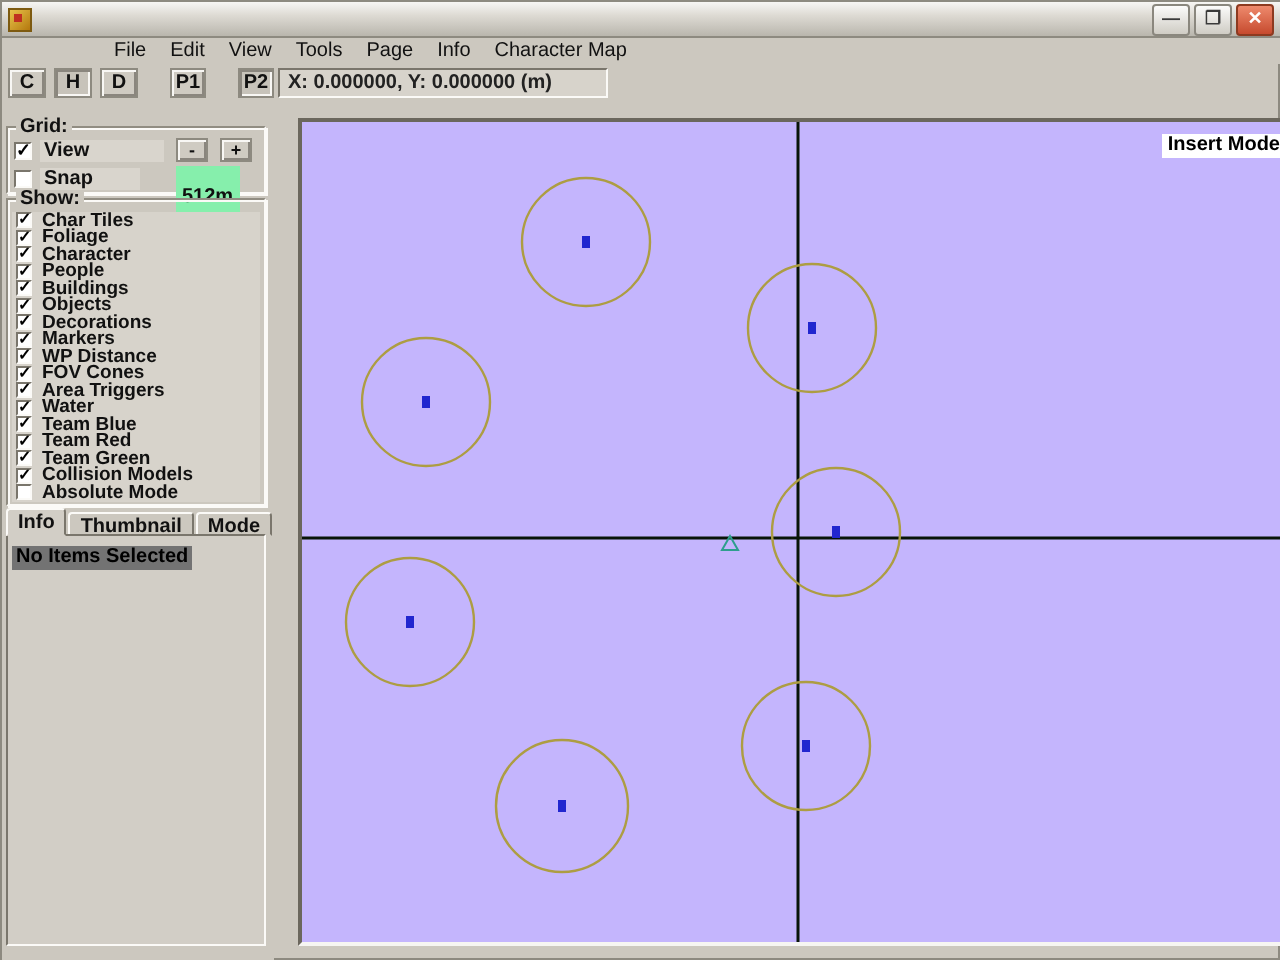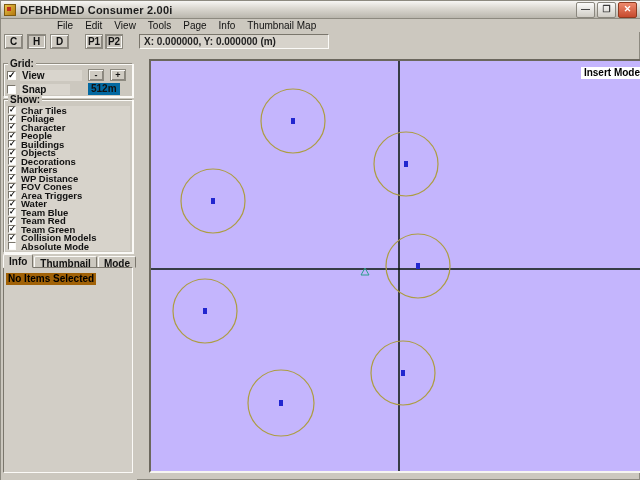--- a/index.html
+++ b/index.html
@@ -24,23 +24,23 @@
   #menubar{position:absolute;left:0;top:18px;width:640px;height:13px;background:#ccc8bf;display:flex;align-items:center;padding-left:2px;box-sizing:border-box;margin-left:48px;}
   .menu-item{font-size:10px;color:#111;padding:0 6px;}
 
   
   #toolbar{position:absolute;left:0;top:31px;width:640px;height:23px;}
   .btn{background:#cfcbc2;border:1px solid #8d8a80;box-shadow:inset 1px 1px 0 #f8f7f4,inset -1px -1px 0 #8a867e;
     font-weight:bold;font-size:10px;color:#111;display:flex;align-items:center;justify-content:center;box-sizing:border-box;}
   .btn.pressed{box-shadow:inset 1px 1px 0 #8a867e,inset -1px -1px 0 #f8f7f4;background:#c7c3ba;}
   #mode-buttons{position:absolute;left:3px;top:2px;display:flex;gap:4px;}
   #mode-buttons .btn{width:19px;height:15px;}
-  #page-buttons{position:absolute;left:84px;top:2px;display:flex;gap:2px;}
+  #page-buttons{position:absolute;left:84px;top:2px;display:flex;gap:16px;}
   #page-buttons .btn{width:18px;height:15px;}
-  #coord-box{position:absolute;left:138px;top:2px;width:190px;height:15px;background:#d7d3cb;
+  #coord-box{position:absolute;left:138px;top:2px;width:165px;height:15px;background:#d7d3cb;
     border:1px solid;border-color:#7a766c #fbfaf7 #fbfaf7 #7a766c;box-sizing:border-box;
     font-size:10px;font-weight:bold;color:#222;display:flex;align-items:center;padding-left:4px;}
   #action-buttons{position:absolute;left:306px;top:2px;display:flex;}
   #action-buttons .btn{height:16px;padding:0 6px;}
   [data-name="layers-button"]{width:50px;margin-right:22px;}
   [data-name="unselect-all-button"]{width:64px;margin-right:4px;}
   [data-name="wireframe-button"]{width:68px;}
 
   
   #sidebar{position:absolute;left:0;top:54px;width:136px;height:426px;background:#ccc8bf;}
@@ -51,67 +51,66 @@
   .grid-row{position:absolute;left:3px;height:12px;display:flex;align-items:center;}
   #grid-view-row{top:5px;}#grid-snap-row{top:19px;}
   .checkbox{width:9px;height:9px;background:#fff;border:1px solid;border-color:#7a766c #fbfaf7 #fbfaf7 #7a766c;
     box-sizing:border-box;font-size:9px;line-height:7px;color:#000;font-weight:bold;text-align:center;flex:0 0 auto;}
   .strip-label{background:#d9d5cd;font-size:10px;font-weight:bold;color:#111;margin-left:4px;padding:0 2px;line-height:11px;}
   #grid-view-row .strip-label{width:58px;}
   #grid-snap-row .strip-label{width:46px;}
   .tiny-btn{width:16px;height:12px;font-size:9px;}
   [data-name="grid-zoom-out-button"]{position:absolute;left:84px;top:5px;}
   [data-name="grid-zoom-in-button"]{position:absolute;left:106px;top:5px;}
-  #snap-value{position:absolute;left:84px;top:19px;font-size:10px;font-weight:bold;color:#111;background:#0369a1;padding:0 3px;line-height:12px;}
+  #snap-value{position:absolute;left:84px;top:19px;font-size:10px;font-weight:bold;color:#111;background:#86efac;padding:10px 3px;line-height:12px;}
   #show-box{top:44px;height:154px;}
   #show-list{position:absolute;left:2px;top:6px;width:124px;height:145px;background:#d7d3cb;overflow:hidden;}
   .cb-row{display:flex;align-items:center;height:8.5px;padding-left:2px;}
   .cb-row .checkbox{width:8px;height:8px;font-size:8px;line-height:6px;}
   .cb-label{font-size:9.5px;font-weight:bold;color:#111;margin-left:5px;white-space:nowrap;line-height:9px;}
 
   
   #tabs{position:absolute;left:2px;top:198px;height:15px;display:flex;align-items:flex-end;}
   .tab{font-size:10px;font-weight:bold;color:#111;background:#ccc8bf;border:1px solid;
     border-color:#fbfaf7 #7a766c #ccc8bf #fbfaf7;border-radius:2px 2px 0 0;padding:1px 5px 0 5px;height:12px;box-sizing:border-box;margin-right:1px;}
   .tab.active{background:#d2cec6;height:14px;position:relative;z-index:2;border-bottom-color:#d2cec6;}
 
   
   #info-panel{position:absolute;left:2px;top:212px;width:130px;height:206px;background:#d2cec6;
     border:1px solid;border-color:#7a766c #fbfaf7 #fbfaf7 #7a766c;box-sizing:border-box;}
-  #info-status{display:inline-block;margin:2px 0 0 2px;background:#a16207;color:#000;font-size:10px;font-weight:bold;padding:0 2px;line-height:12px;}
+  #info-status{display:inline-block;margin:2px 0 0 2px;background:#737373;color:#000;font-size:10px;font-weight:bold;padding:0 2px;line-height:12px;}
 
   
   #map{position:absolute;left:148px;top:58px;width:498px;height:414px;box-sizing:border-box;
     border:2px solid;border-color:#6b675d #f6f5f2 #f6f5f2 #6b675d;background:#c4b5fd;}
   #map svg{position:absolute;left:0;top:0;}
   #insert-mode{position:absolute;right:2px;top:6px;background:#fff;color:#000;font-size:10px;font-weight:bold;padding:0 3px;line-height:12px;}
 </style>
 </head>
 <body>
 
 <div id="win" data-name="app-window">
 
   <div id="titlebar" data-name="title-bar">
     <div id="app-icon" data-name="app-icon"></div>
-    <div id="title-text" data-name="window-title">DFBHDMED Consumer 2.00i</div>
     <div id="win-controls" data-name="window-controls">
       <div class="wbtn" data-name="minimize-icon">—</div>
       <div class="wbtn" data-name="restore-icon">❐</div>
       <div class="wbtn close" data-name="close-icon">✕</div>
     </div>
   </div>
 
   <div id="menubar" data-name="menu-bar">
       <div class="menu-item" data-name="menu-item-file">File</div>
       <div class="menu-item" data-name="menu-item-edit">Edit</div>
       <div class="menu-item" data-name="menu-item-view">View</div>
       <div class="menu-item" data-name="menu-item-tools">Tools</div>
       <div class="menu-item" data-name="menu-item-page">Page</div>
       <div class="menu-item" data-name="menu-item-info">Info</div>
-      <div class="menu-item" data-name="menu-item-character-map">Thumbnail Map</div>
+      <div class="menu-item" data-name="menu-item-character-map">Character Map</div>
     </div>
 
   <div id="toolbar" data-name="toolbar">
     <div id="mode-buttons" data-name="mode-buttons">
         <div class="btn" data-name="mode-button-c">C</div>
         <div class="btn pressed" data-name="mode-button-h">H</div>
         <div class="btn" data-name="mode-button-d">D</div>
       </div>
     <div id="page-buttons" data-name="page-buttons">
         <div class="btn" data-name="page-button-p1">P1</div>

